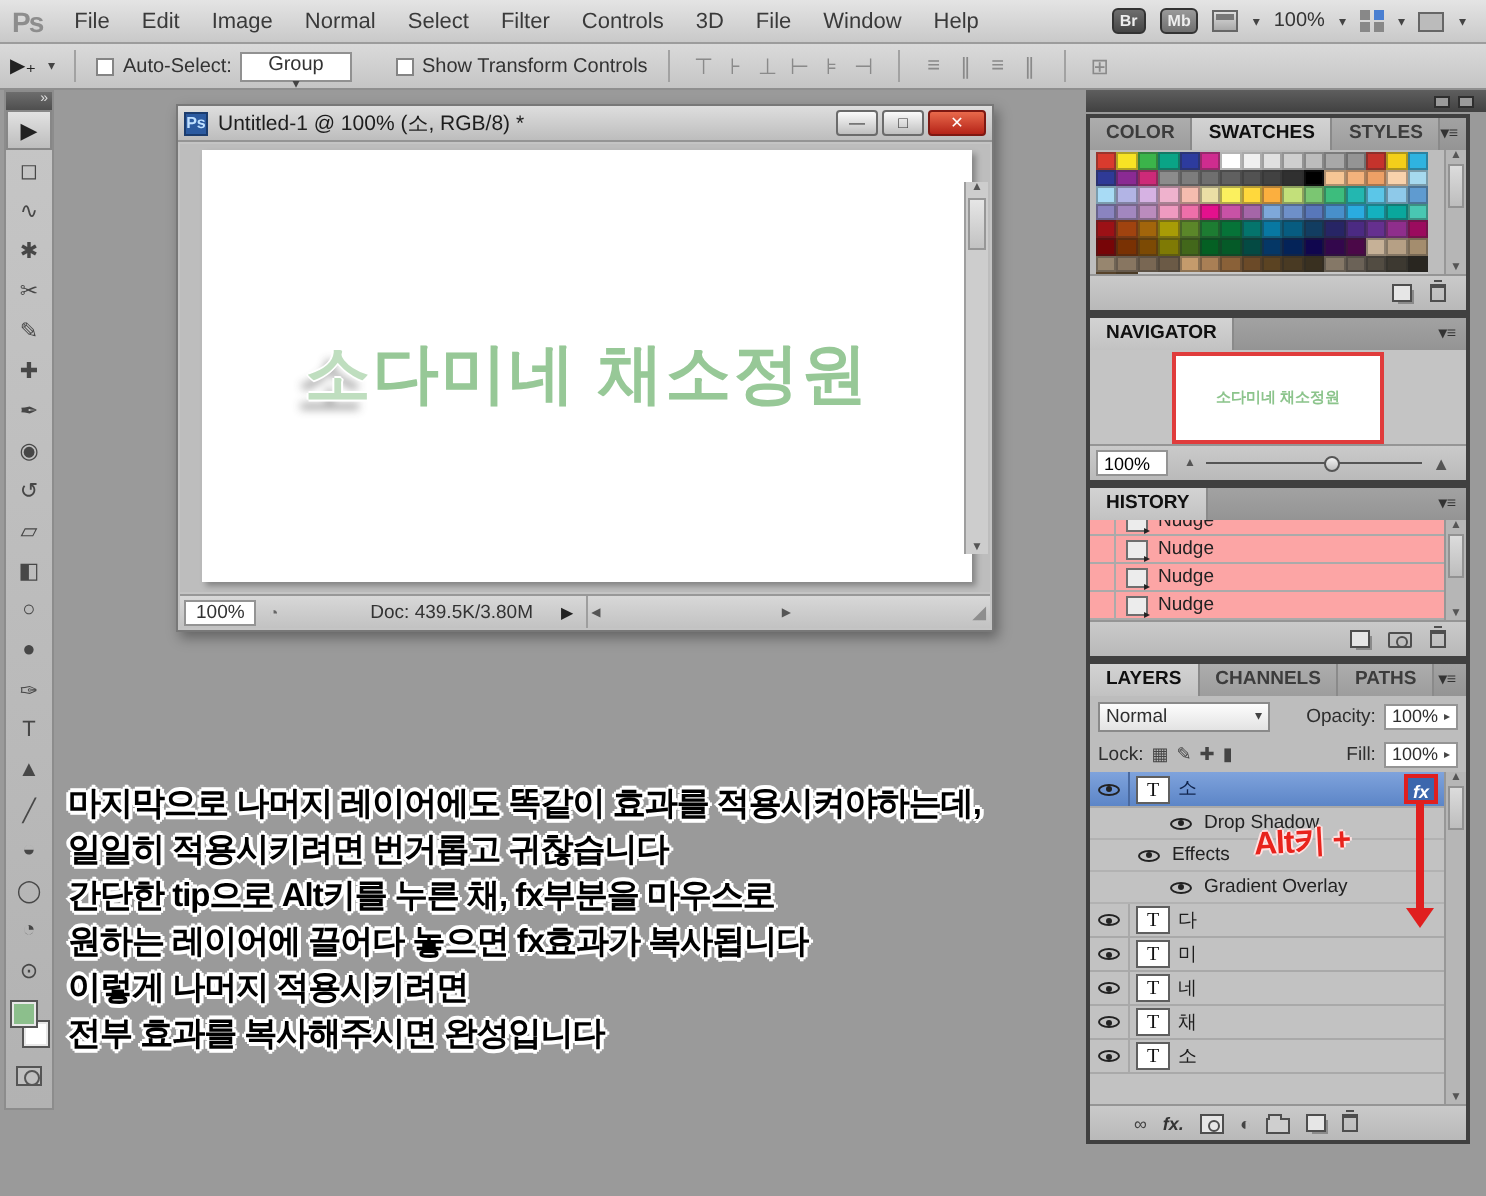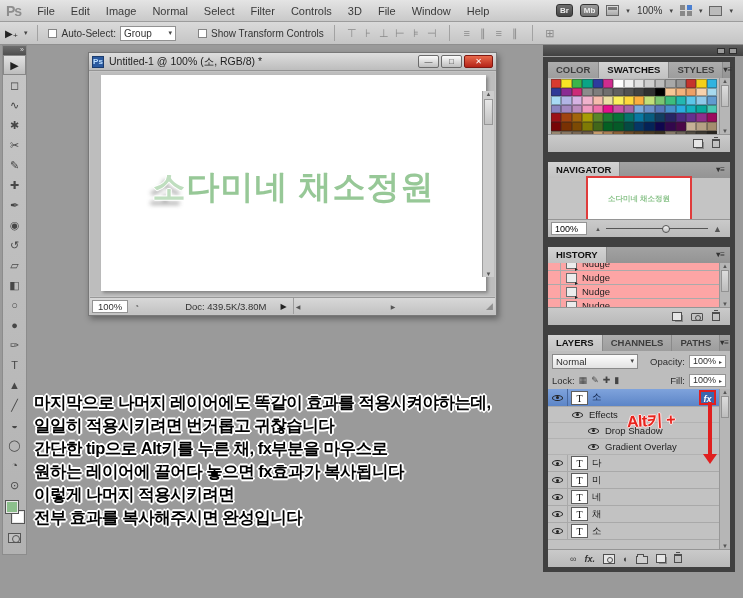--- a/index.html
+++ b/index.html
@@ -27,21 +27,21 @@
   .dd { font-size:7px; color:#444; }
   .zoom-val { font-size:10px; color:#333; }
 
   
   .optionsbar { position:absolute; left:0; top:22px; width:743px; height:23px;
     background:linear-gradient(#dadada,#c5c5c5); border-bottom:1px solid #8f8f8f;
     display:flex; align-items:center; font-size:10px; color:#333; gap:4px; padding-left:5px; z-index:5; }
   .opt-tool { font-size:10px; color:#222; margin-right:2px; }
   .checkbox { width:9px; height:9px; background:#fff; border:1px solid #848484; display:inline-block; }
   .select-box { background:#fff; border:1px solid #919191; height:15px; width:56px;
-    display:flex; align-items:center; justify-content:space-between; padding:0 3px; font-size:10px; }
+    display:flex; align-items:center; justify-content:space-between; padding:0 3px; font-size:10px;flex-direction:column; }
   .sep { width:1px; height:16px; background:#a2a2a2; margin:0 6px; }
   .opt-ico-row { display:flex; gap:2px; }
   .opt-ico-row span { width:14px; text-align:center; font-size:11px; color:#8a8a8a; }
 
   
   .toolbar { position:absolute; left:2px; top:45px; width:25px; height:510px;
     background:linear-gradient(#c6c6c6,#b2b2b2); border:1px solid #8c8c8c; z-index:4; }
   .toolbar-head { height:9px; background:linear-gradient(#6d6d6d,#4f4f4f); color:#ddd;
     font-size:7px; line-height:8px; text-align:right; padding-right:2px; }
   .tools { display:flex; flex-direction:column; align-items:center; }
@@ -87,21 +87,21 @@
   .status-flyout { margin-left:14px; font-size:8px; color:#222; }
   .status-hscroll { flex:1; display:flex; align-items:center; justify-content:space-between;
     border-left:1px solid #9e9e9e; margin-left:6px; height:100%; font-size:6px; color:#555; padding:0 2px; }
   .grip { font-size:9px; color:#8e8e8e; }
 
   
   .dock-head { position:absolute; left:543px; top:45px; width:200px; height:11px;
     background:linear-gradient(#5e5e5e,#414141); display:flex; align-items:center;
     justify-content:flex-end; gap:4px; padding-right:6px; z-index:4; }
   .dock-head .db { width:8px; height:6px; background:#9a9a9a; border:1px solid #2e2e2e; }
-  .panel { position:absolute; left:543px; width:192px; background:#bdbdbd; border:5px solid #404040; z-index:4; }
+  .panel { position:absolute; left:543px; width:192px; background:#bdbdbd; border:2px solid #404040; z-index:4; }
   .ptabs { height:16px; display:flex; background:linear-gradient(#a2a2a2,#949494); font-size:9.5px;
     font-weight:bold; color:#3c3c3c; }
   .ptab { padding:0 8px; line-height:16px; background:linear-gradient(#adadad,#9d9d9d);
     border-right:1px solid #8a8a8a; }
   .ptab.active { background:linear-gradient(#d3d3d3,#c2c2c2); color:#101010; }
   .pmenu { margin-left:auto; font-size:8px; color:#333; padding:3px 5px 0 0; }
   .pbottom { position:absolute; left:0; right:0; bottom:0; height:18px;
     background:linear-gradient(#cacaca,#b9b9b9); border-top:1px solid #959595;
     display:flex; align-items:center; justify-content:flex-end; gap:9px; padding-right:10px; }
   .vscroll { position:absolute; right:0; width:11px; background:#b6b6b6; border-left:1px solid #979797;
@@ -575,27 +575,27 @@
   </div>
   <div class="layer-list">
     <div class="lrow selected">
       <span class="l-eye">
           <span class="eye"></span>
         </span>
       <span class="l-thumb">T</span>
       <span>소</span>
       <span class="fx-badge">fx</span>
     </div>
+    <div class="erow l2">
+      <span class="eye"></span>
+      <span>Drop Shadow</span>
+    </div>
     <div class="erow l1">
       <span class="eye"></span>
       <span>Effects</span>
-    </div>
-    <div class="erow l2">
-      <span class="eye"></span>
-      <span>Drop Shadow</span>
     </div>
     <div class="erow l2">
       <span class="eye"></span>
       <span>Gradient Overlay</span>
     </div>
     <div class="lrow">
       <span class="l-eye">
           <span class="eye"></span>
         </span>
       <span class="l-thumb">T</span>

